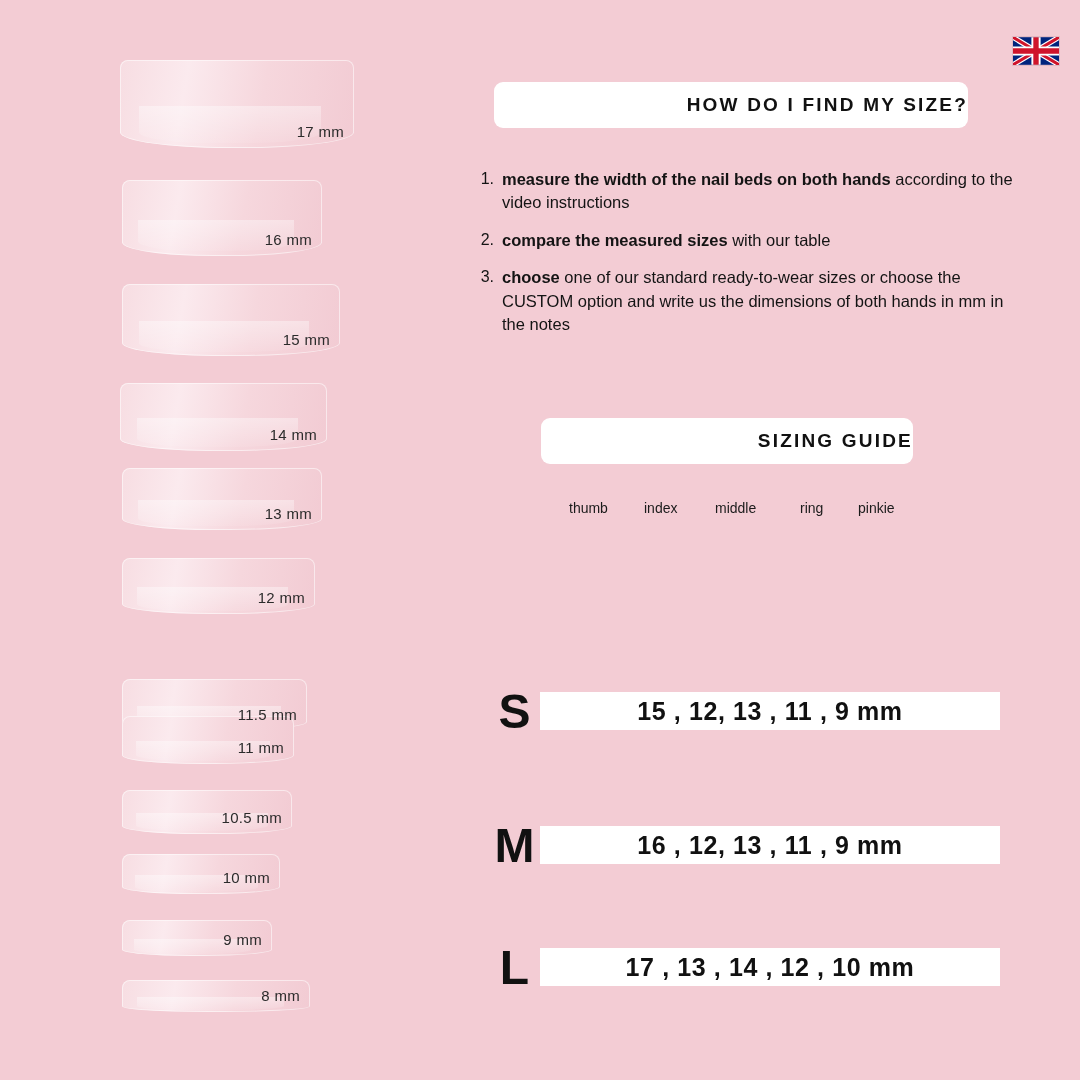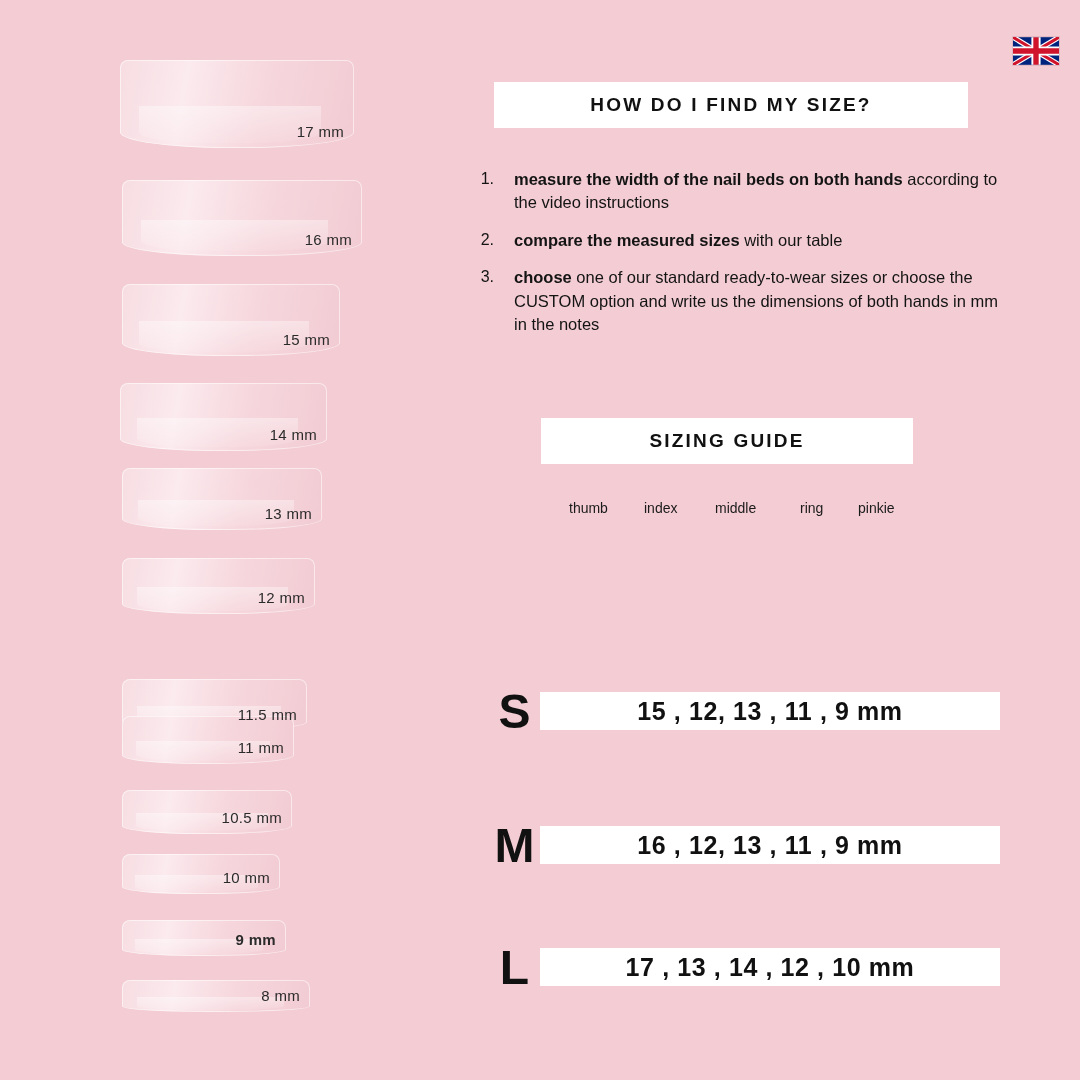--- a/index.html
+++ b/index.html
@@ -66,24 +66,25 @@
   .right {
     position: absolute;
     left: 460px;
     top: 0;
     width: 620px;
     height: 1080px;
   }
 
   .banner {
     background: #ffffff;
-    text-align: center;
+    text-align: right;
     font-weight: bold;
     color: #111;
     letter-spacing: 2.2px;
+    border-radius: 9px;
   }
   #find-size-banner {
     position: absolute;
     left: 34px;
     top: 82px;
     width: 474px;
     height: 46px;
     line-height: 46px;
     font-size: 19px;
   }
@@ -112,21 +113,21 @@
     margin-bottom: 14px;
   }
   .step .num {
     width: 26px;
     flex: 0 0 26px;
     text-align: right;
     padding-right: 8px;
     font-size: 16px;
     color: #141414;
   }
-  .step .txt { flex: 1; margin-left: 12px; }
+  .step .txt { flex: 1; }
   .step b { font-weight: bold; }
 
   
   .fingers {
     position: absolute;
     left: 100px;
     top: 500px;
     width: 480px;
     font-size: 14px;
     color: #1b1b1b;
@@ -181,21 +182,21 @@
     <path d="M0,0 L60,36 M60,0 L0,36" stroke="#cf142b" stroke-width="4"></path>
     <path d="M30,0 V36 M0,18 H60" stroke="#fff" stroke-width="12"></path>
     <path d="M30,0 V36 M0,18 H60" stroke="#cf142b" stroke-width="7"></path>
   </svg>
 </div>
 
 <div class="nails">
   <div class="nail" style="left:120px; top:60px; width:234px; height:88px;text-align:center;">
     <span class="lbl">17 mm</span>
   </div>
-  <div class="nail" style="left:122px; top:180px; width:240px; height:76px;">
+  <div class="nail" style="left:122px; top:180px; width:184px; height:76px;padding-left:16px;">
     <span class="lbl">16 mm</span>
   </div>
   <div class="nail" style="left:122px; top:284px; width:218px; height:72px;">
     <span class="lbl">15 mm</span>
   </div>
   <div class="nail" style="left:120px; top:383px; width:207px; height:68px;">
     <span class="lbl">14 mm</span>
   </div>
   <div class="nail" style="left:122px; top:468px; width:200px; height:62px;">
     <span class="lbl">13 mm</span>
@@ -208,21 +209,21 @@
   </div>
   <div class="nail" style="left:122px; top:716px; width:172px; height:48px;">
     <span class="lbl">11 mm</span>
   </div>
   <div class="nail" style="left:122px; top:790px; width:170px; height:44px;">
     <span class="lbl">10.5 mm</span>
   </div>
   <div class="nail" style="left:122px; top:854px; width:158px; height:40px;">
     <span class="lbl">10 mm</span>
   </div>
-  <div class="nail" style="left:122px; top:920px; width:164px; height:36px;font-weight:bold;">
+  <div class="nail" style="left:122px; top:920px; width:150px; height:36px;">
     <span class="lbl">9 mm</span>
   </div>
   <div class="nail" style="left:122px; top:980px; width:144px; height:32px;padding-left:44px;">
     <span class="lbl">8 mm</span>
   </div>
 </div>
 
 <div class="right">
 
   <div class="banner" id="find-size-banner">HOW DO I FIND MY SIZE?</div>

